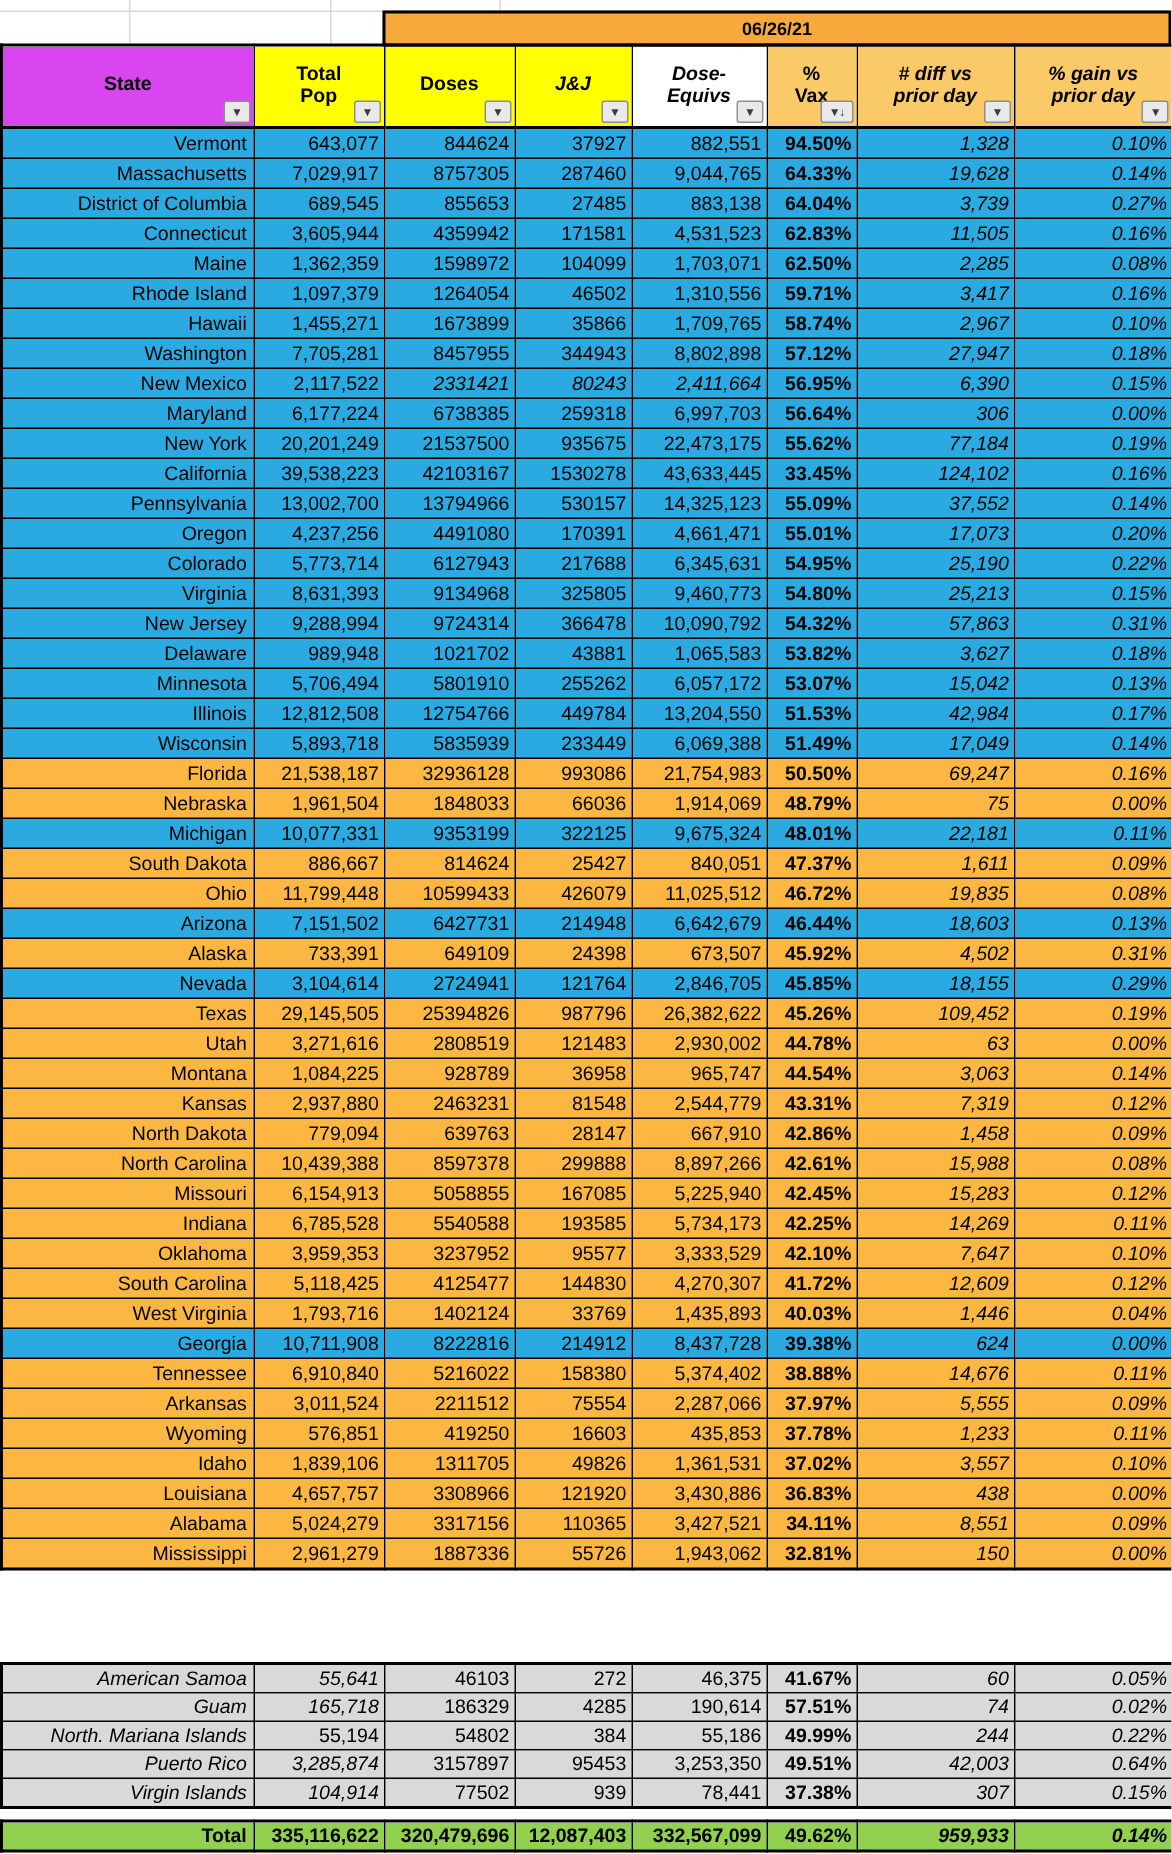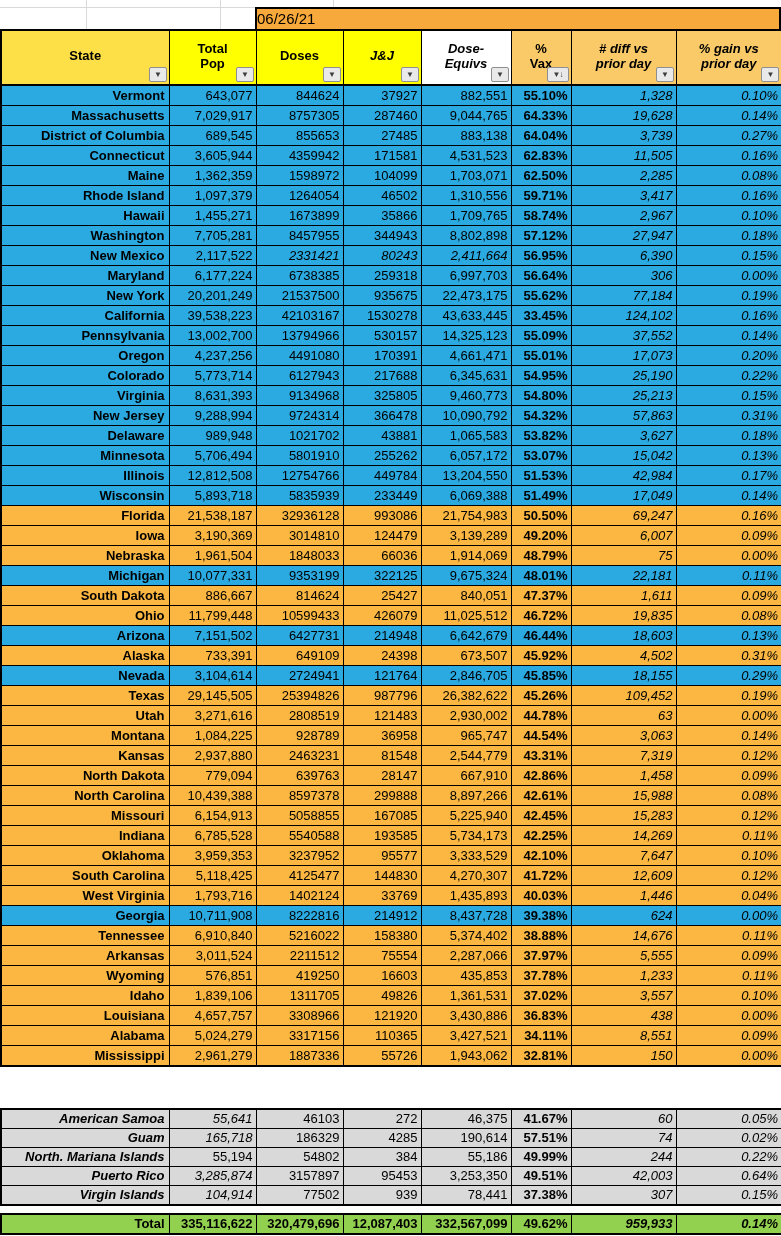--- a/index.html
+++ b/index.html
@@ -7,32 +7,32 @@
   .sheet {
     position:relative; width:781px; height:1236px; background:#fff;
     font-family:"Liberation Sans","DejaVu Sans",sans-serif; color:#000; overflow:hidden;
   }
   
   .gl { position:absolute; background:#d9d9d9; }
   
   .datebar {
     position:absolute; left:255px; top:7px; width:526px; height:24px;
     background:var(--dorange); border:2px solid #000;
-    font-weight:normal; font-size:15px; text-align:left; line-height:20px;
+    font-weight:bold; font-size:12px; text-align:center; line-height:20px;
   }
   
   table { border-collapse:collapse; table-layout:fixed; }
   .main { position:absolute; top:29px; left:0; width:781px; border:2px solid #000; }
   .main th, .main td, .terr td, .total-table td { border:1px solid #000; overflow:hidden; white-space:nowrap; }
   .main thead th {
     height:55px; border-bottom:2px solid #000; position:relative;
     font-size:13px; font-weight:bold; text-align:center; vertical-align:middle; padding:2px 2px 6px 2px;
   }
   .hlabel { display:inline-block; line-height:15px; }
-  .h-state  { background:#fde047; }
+  .h-state  { background:#d946ef; }
   .h-yellow { background:var(--yellow); }
   .h-white  { background:#fff;margin-top:37px; }
   .h-orange { background:var(--horange); }
   .it { font-style:italic; }
   .h-pop .hlabel  { max-width:42px; white-space:normal; }
   .h-vax .hlabel  { max-width:30px; white-space:normal; }
   .h-de .hlabel   { max-width:58px; white-space:normal; }
   .h-diff .hlabel { max-width:72px; white-space:normal; }
   .h-gain .hlabel { max-width:78px; white-space:normal; }
   .fbtn {
@@ -41,21 +41,21 @@
     font-size:8px; line-height:13px; color:#3c3c3c; text-align:center; font-style:normal; font-weight:normal;
     letter-spacing:-1px;
   }
   .fbtn.sorted { width:22px; }
   
   tr.datarow { height:20px; }
   td { font-size:13px; height:20px; padding:0 3px 0 1px; text-align:right; line-height:19px; }
   .row-blue td   { background:var(--blue); }
   .row-orange td { background:var(--orange); }
   .row-gray td   { background:var(--gray);margin-top:40px; }
-  .c-state { font-weight:bold; padding-right:4px; }
+  .c-state { font-weight:normal; padding-right:4px; }
   .c-vax   { font-weight:bold; }
   .c-diff, .c-gain { font-style:italic; }
   .terr .c-state { font-style:italic; }
   .italic { font-style:italic; }
   
   .terr { position:absolute; top:1108px; left:0; width:781px; border:2px solid #000; }
   .terr tr { height:19px; }
   .terr td { height:19px; line-height:18px; }
   
   .total-table { position:absolute; top:1213px; left:0; width:781px; border:2px solid #000; }
@@ -121,21 +121,21 @@
         </th>
       </tr>
     </thead>
     <tbody id="state-body">
         <tr class="datarow row-blue">
           <td class="c-state">Vermont</td>
           <td class="c-pop">643,077</td>
           <td class="c-doses">844624</td>
           <td class="c-jj">37927</td>
           <td class="c-de">882,551</td>
-          <td class="c-vax">55.10%</td>
+          <td class="c-vax">94.50%</td>
           <td class="c-diff">1,328</td>
           <td class="c-gain">0.10%</td>
         </tr>
         <tr class="datarow row-blue">
           <td class="c-state">Massachusetts</td>
           <td class="c-pop">7,029,917</td>
           <td class="c-doses">8757305</td>
           <td class="c-jj">287460</td>
           <td class="c-de">9,044,765</td>
           <td class="c-vax">64.33%</td>
@@ -334,30 +334,20 @@
         </tr>
         <tr class="datarow row-orange">
           <td class="c-state">Florida</td>
           <td class="c-pop">21,538,187</td>
           <td class="c-doses">32936128</td>
           <td class="c-jj">993086</td>
           <td class="c-de">21,754,983</td>
           <td class="c-vax">50.50%</td>
           <td class="c-diff">69,247</td>
           <td class="c-gain">0.16%</td>
-        </tr>
-        <tr class="datarow row-orange">
-          <td class="c-state">Iowa</td>
-          <td class="c-pop">3,190,369</td>
-          <td class="c-doses">3014810</td>
-          <td class="c-jj">124479</td>
-          <td class="c-de">3,139,289</td>
-          <td class="c-vax">49.20%</td>
-          <td class="c-diff">6,007</td>
-          <td class="c-gain">0.09%</td>
         </tr>
         <tr class="datarow row-orange">
           <td class="c-state">Nebraska</td>
           <td class="c-pop">1,961,504</td>
           <td class="c-doses">1848033</td>
           <td class="c-jj">66036</td>
           <td class="c-de">1,914,069</td>
           <td class="c-vax">48.79%</td>
           <td class="c-diff">75</td>
           <td class="c-gain">0.00%</td>

